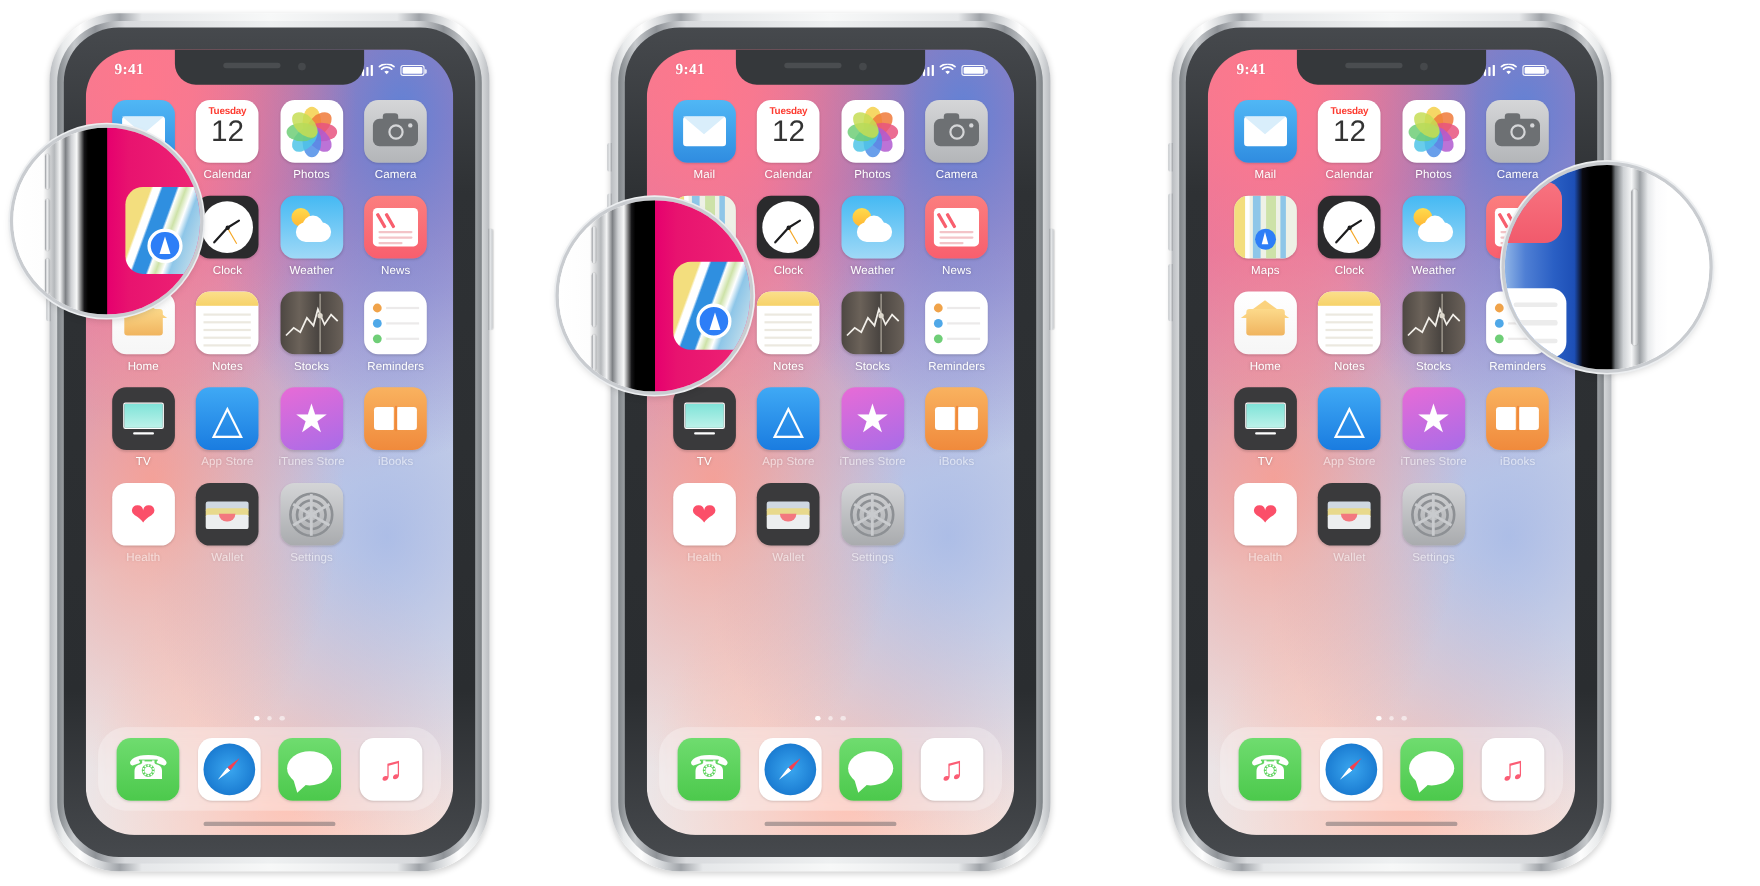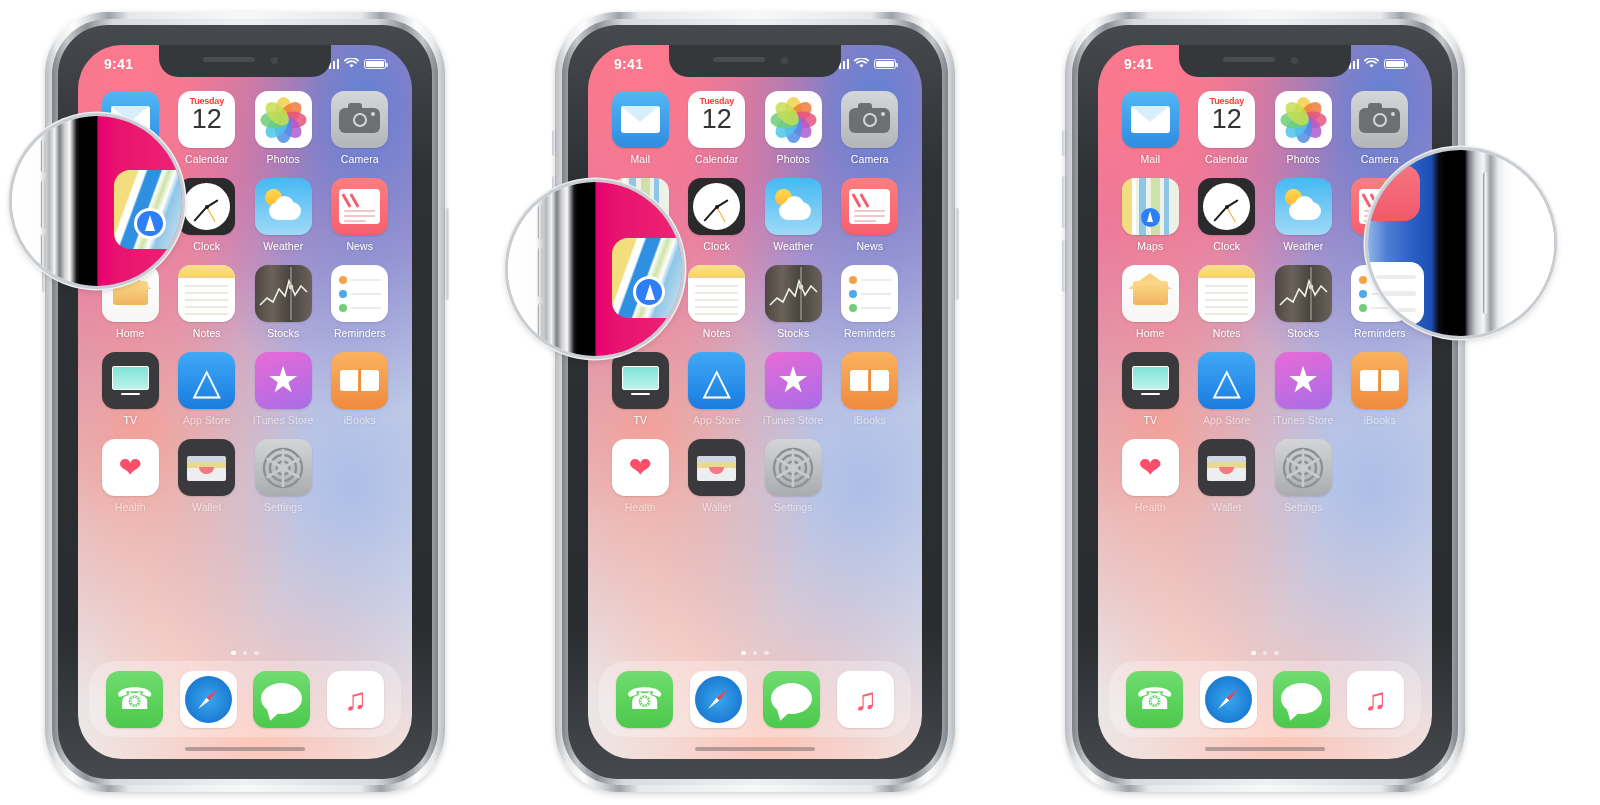--- a/index.html
+++ b/index.html
@@ -69,21 +69,21 @@
     border-radius: 50%; background: #45484b;
   }
 
   
   .statusbar {
     position: absolute; top: 0; left: 0; right: 0; height: 32px;
     display: flex; align-items: center; justify-content: space-between;
     padding: 0 26px 0 26px; z-index: 5;
     color: #fff; font-size: 14px; font-weight: bold;
   }
-  .st-time { padding-top: 5px; letter-spacing:.3px; text-shadow:0 0 2px rgba(0,0,0,.12);}
+  .st-time { padding-top: 5px; letter-spacing:.3px; text-shadow:0 0 2px rgba(0,0,0,.12);font-family:Liberation Serif, serif;}
   .st-right { display: flex; align-items: center; gap: 5px; padding-top: 5px; }
   .bars { display: flex; align-items: flex-end; gap: 1.5px; height: 10px; }
   .bars i { display: block; width: 2.5px; background: #fff; border-radius: .5px; }
   .bars i:nth-child(1){height:4px} .bars i:nth-child(2){height:6px}
   .bars i:nth-child(3){height:8px} .bars i:nth-child(4){height:10px}
   .batt { width: 22px; height: 10px; border: 1.2px solid rgba(255,255,255,.95);
           border-radius: 2.5px; padding: 1px; position: relative; }
   .batt::after { content:""; position:absolute; right:-3px; top:3px; width:1.8px;
                  height:4px; background: rgba(255,255,255,.8); border-radius:0 1px 1px 0;}
   .batt b { display:block; height:100%; width:100%; background:#fff; border-radius:1.2px; }

